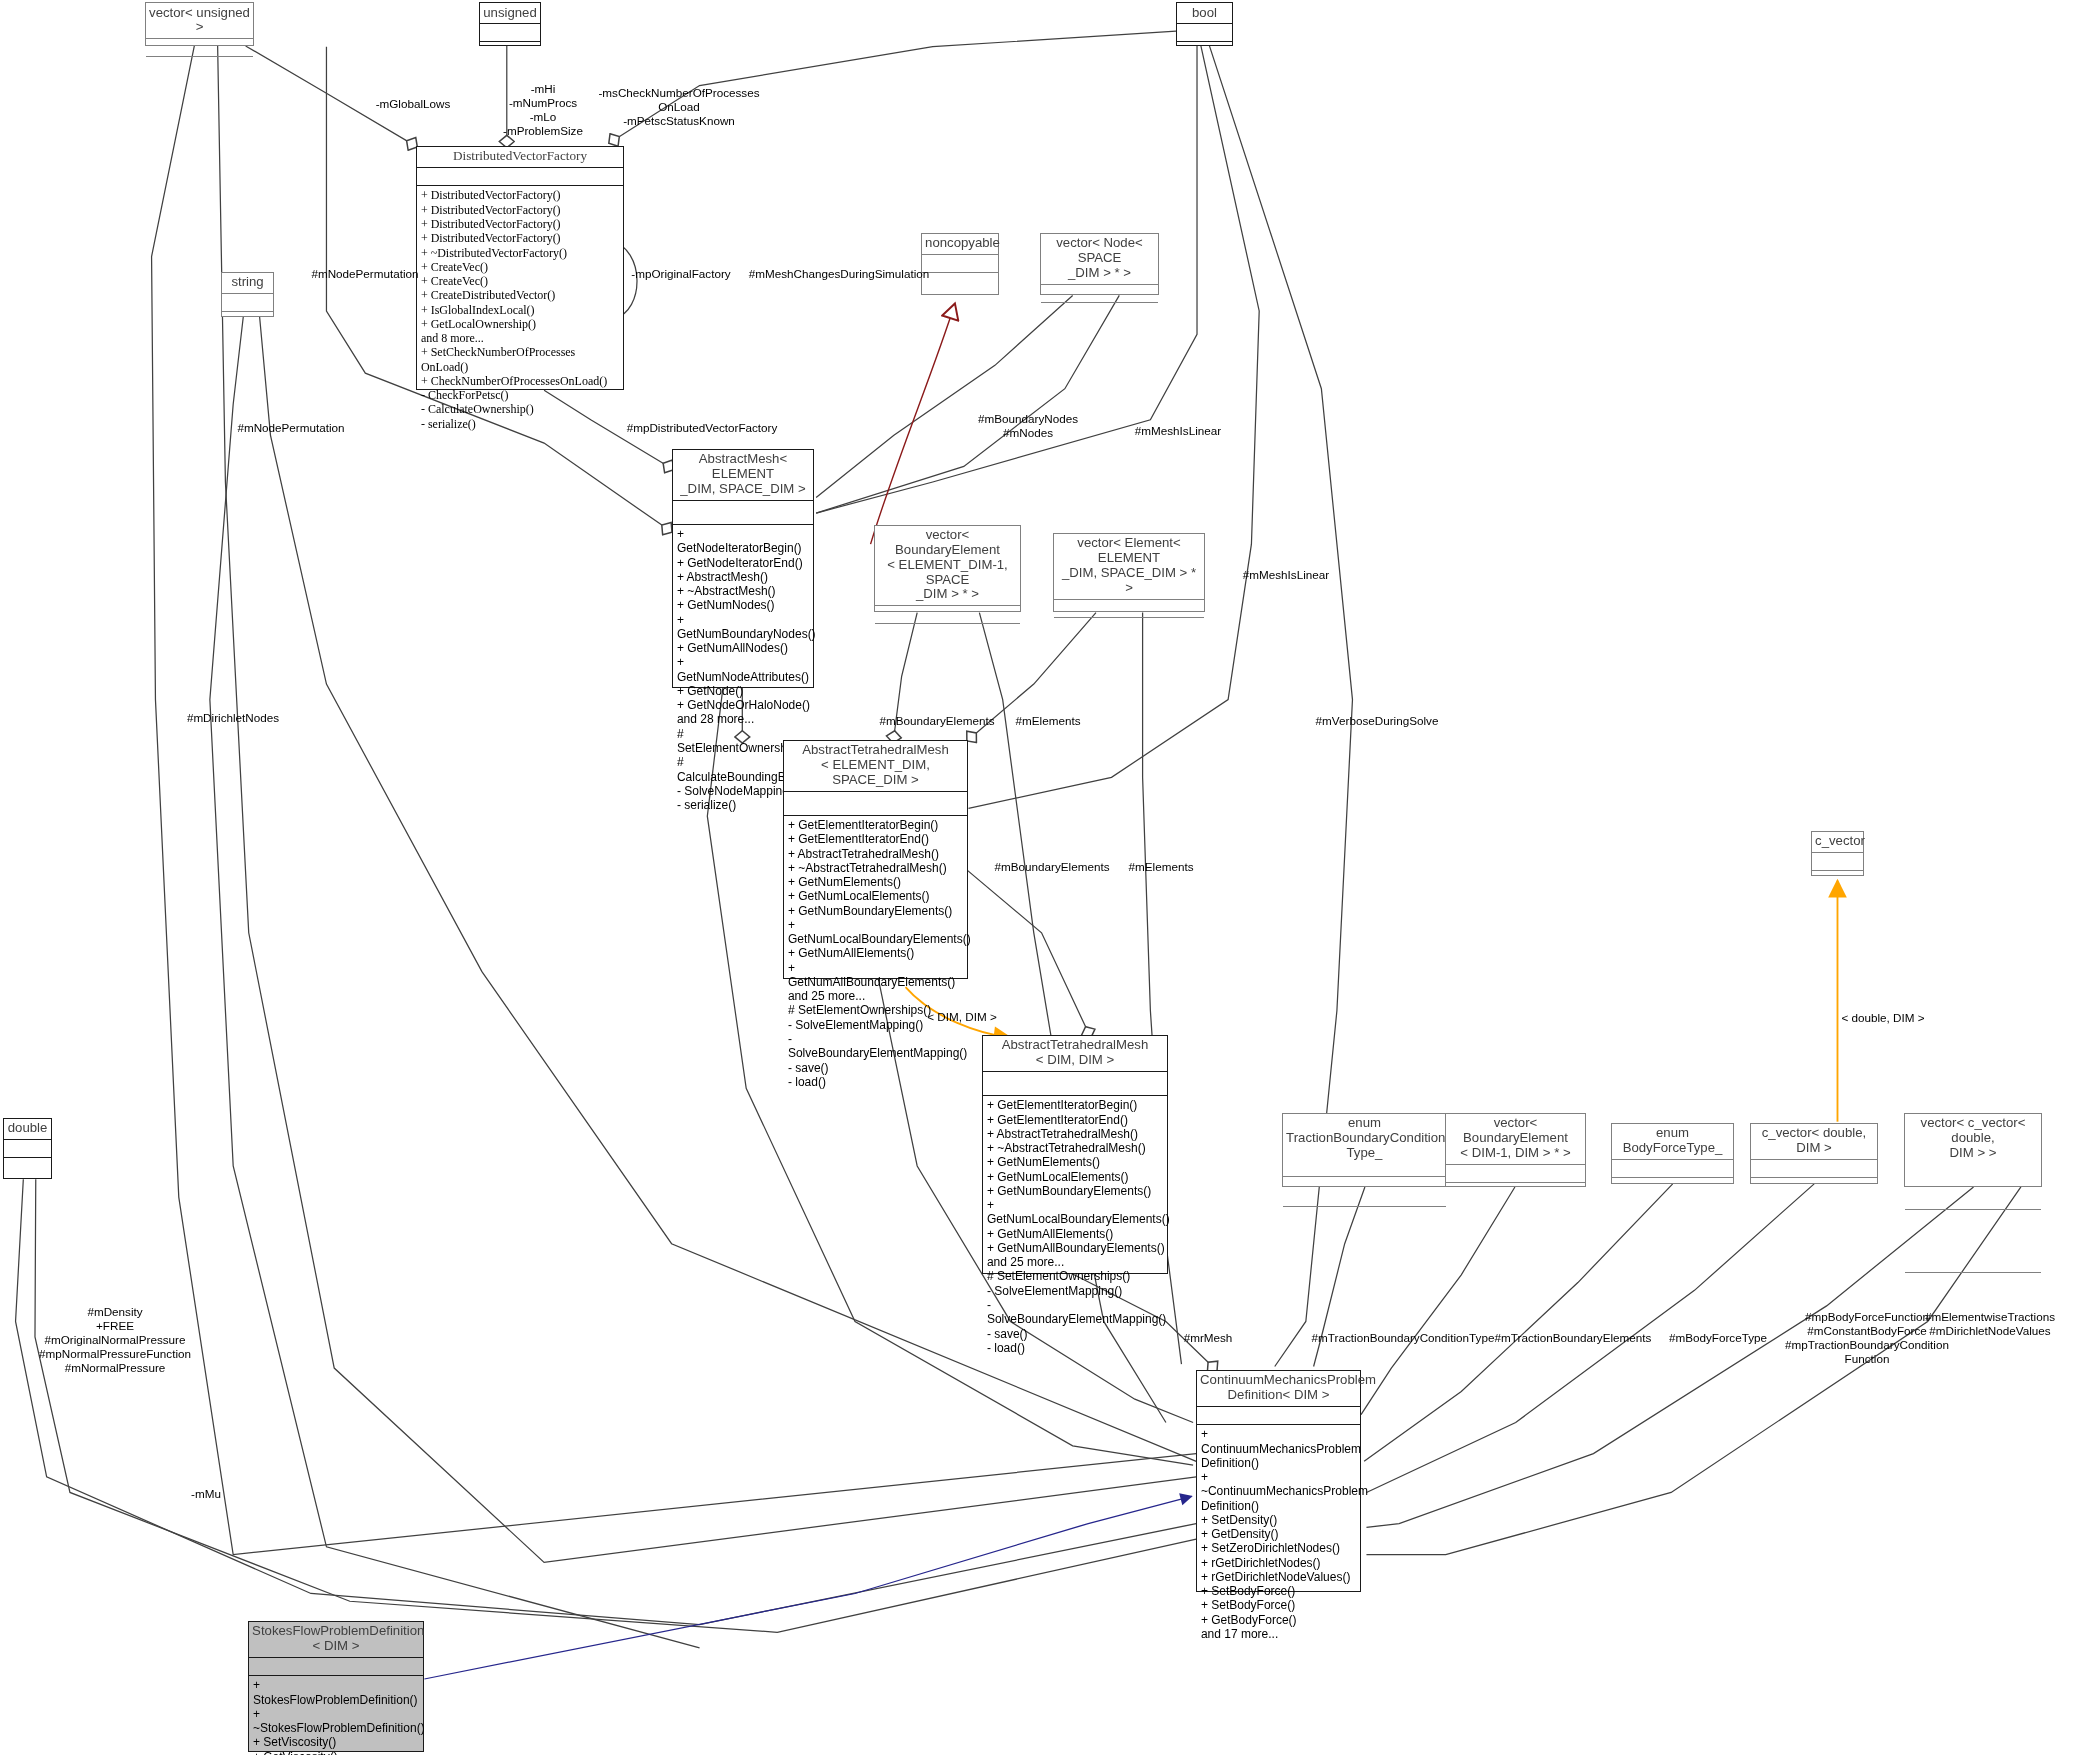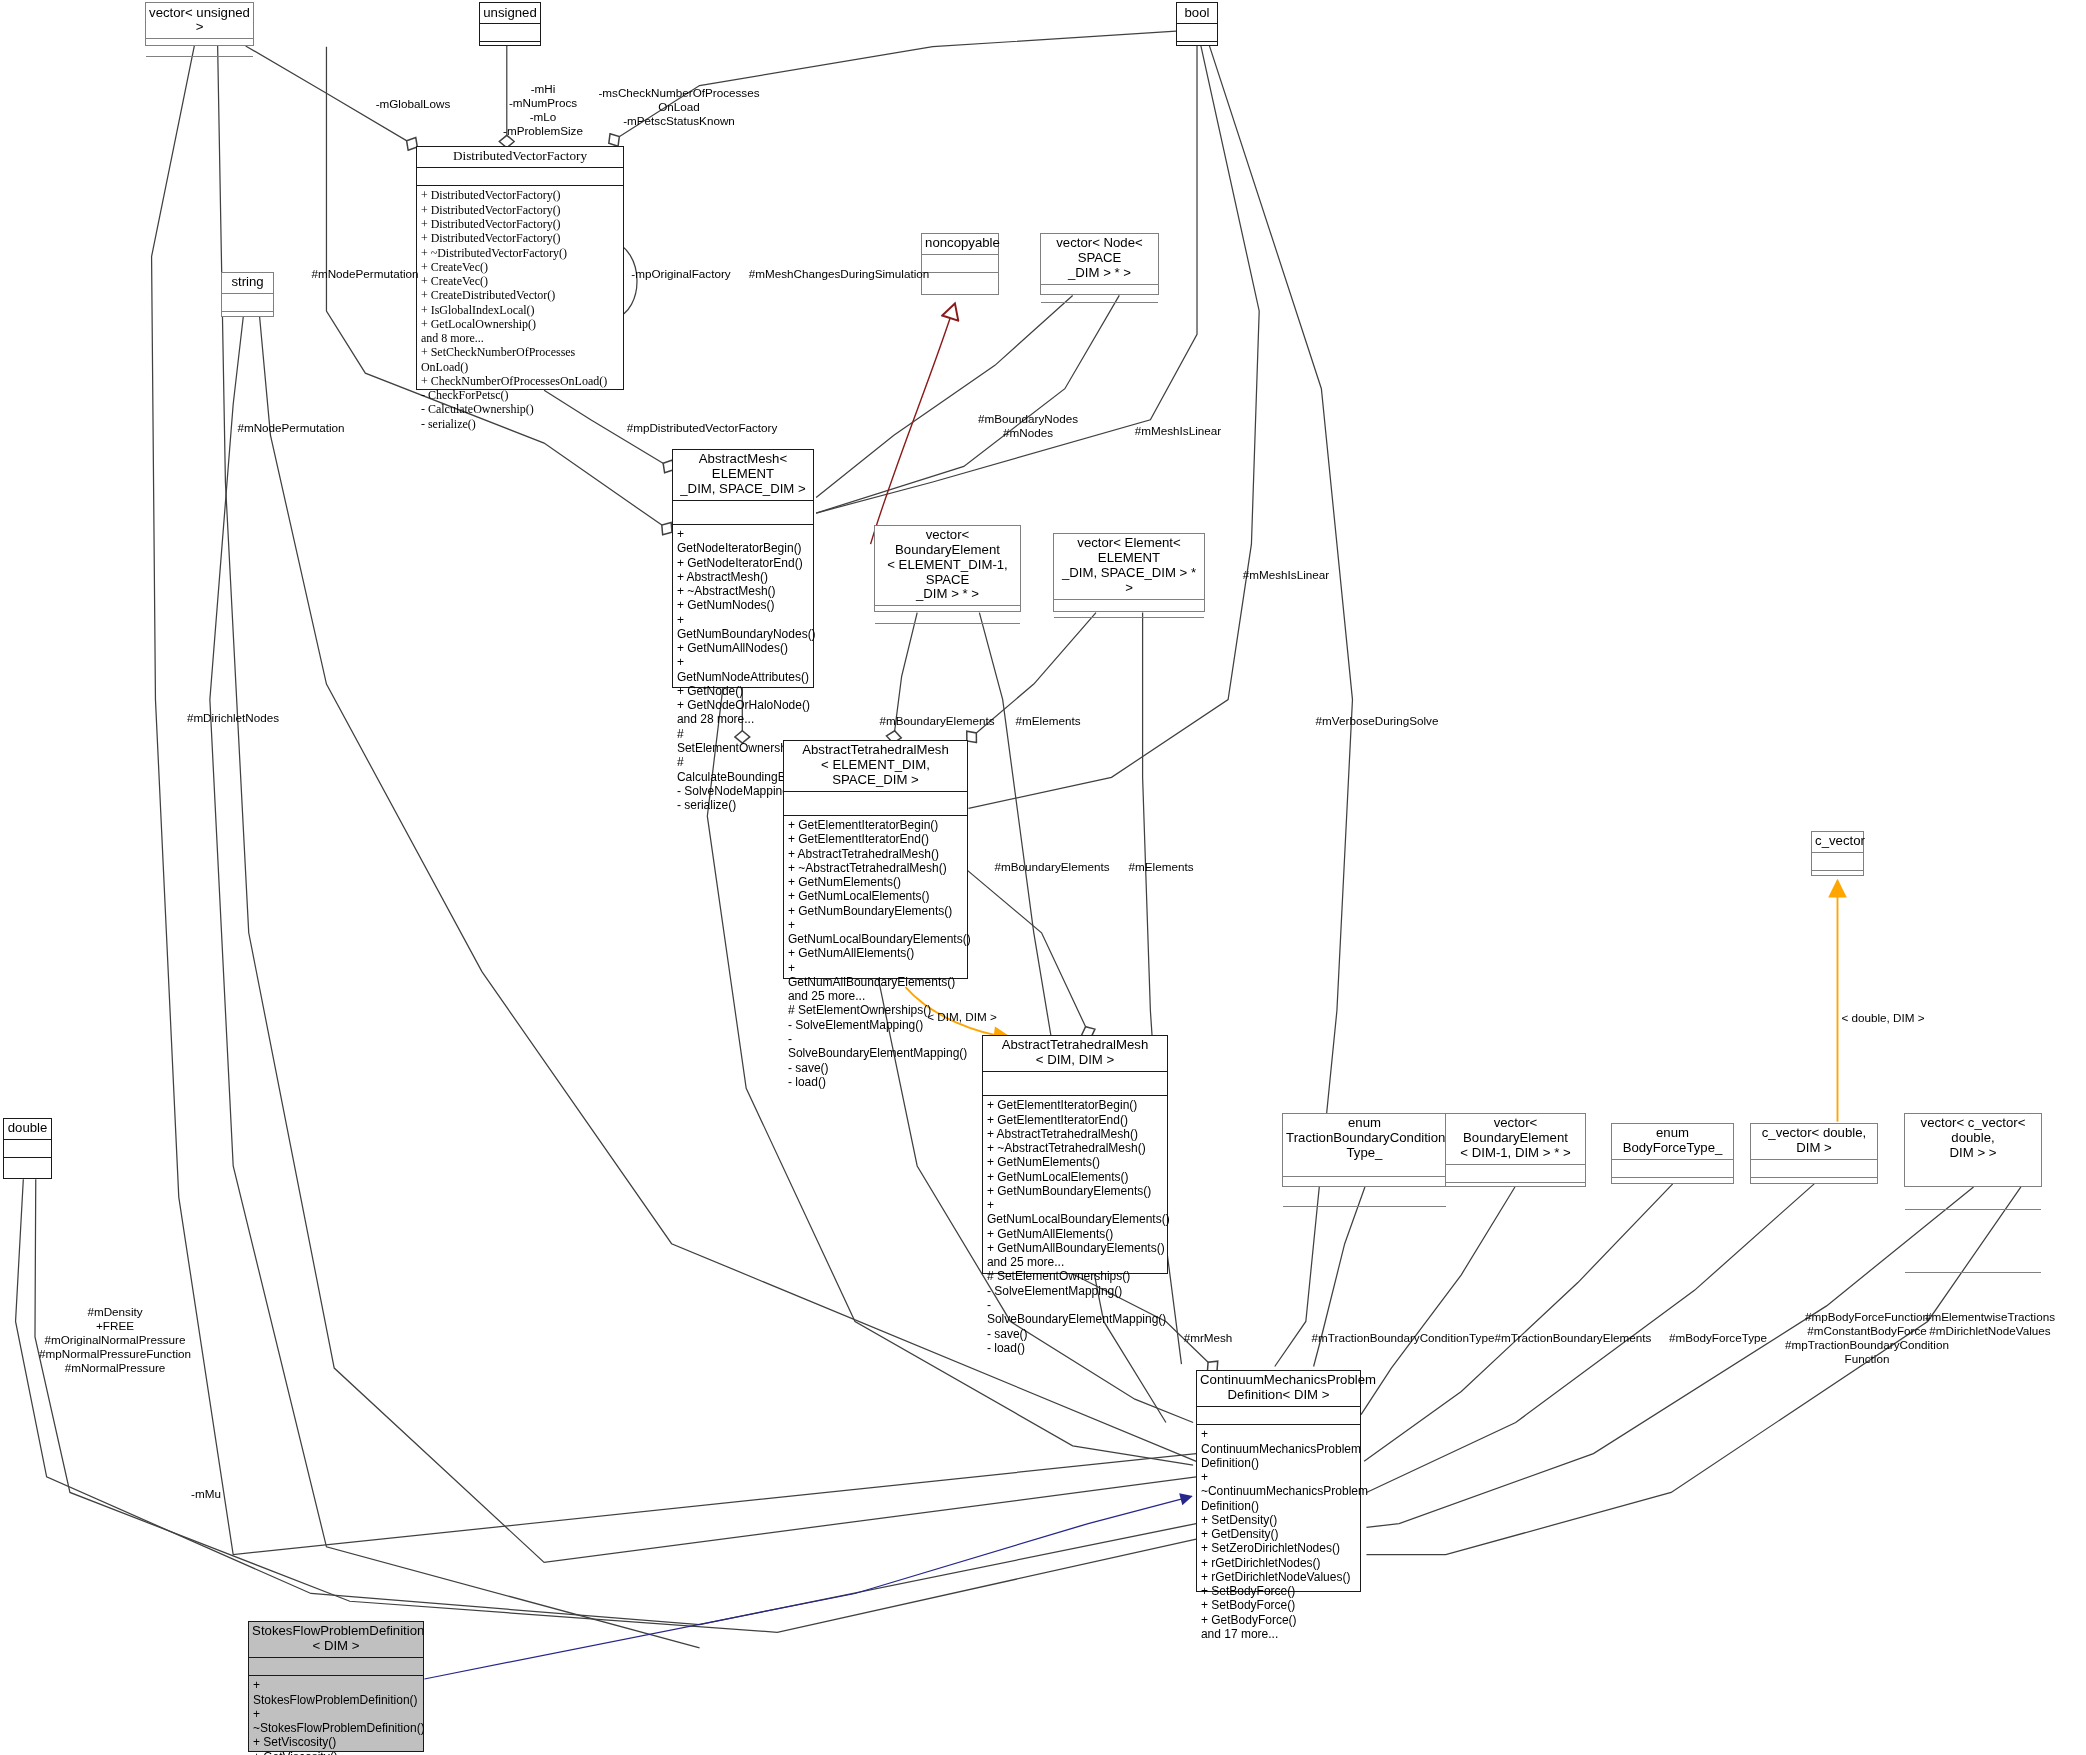--- a/index.html
+++ b/index.html
@@ -34,21 +34,21 @@
     border-color: #1a1a1a;
   }
   .uml-box.filled {
     background: #c0c0c0;
   }
   .uml-title {
     text-align: center;
     padding: 2.3px 3.1px 3.1px 3.1px;
     font-size: 13.2px;
     line-height: 1.12;
-    color: #000000;
+    color: #404040;
     white-space: pre-line;
   }
   .uml-sep {
     border-top: 1.6px solid #808080;
   }
   .uml-box.strong .uml-sep {
     border-top-color: #1a1a1a;
   }
   .uml-attrs {
     min-height: 17px;
@@ -163,21 +163,21 @@
     <div class="uml-sep uml-attrs"></div>
     <div class="uml-sep uml-methods"></div>
   </div>
 
   <div class="uml-box strong" style="left:479px;top:2.3px;width:62px;height:44px;">
     <div class="uml-title">unsigned</div>
     <div class="uml-sep uml-attrs"></div>
     <div class="uml-sep uml-methods"></div>
   </div>
 
-  <div class="uml-box strong" style="left:1176px;top:2.3px;width:42px;height:44px;">
+  <div class="uml-box strong" style="left:1176px;top:2.3px;width:57px;height:44px;">
     <div class="uml-title">bool</div>
     <div class="uml-sep uml-attrs"></div>
     <div class="uml-sep uml-methods"></div>
   </div>
 
   <div class="uml-box light" style="left:221px;top:238px;width:53px;height:45px;margin-top:34px;">
     <div class="uml-title">string</div>
     <div class="uml-sep uml-attrs"></div>
     <div class="uml-sep uml-methods"></div>
   </div>

